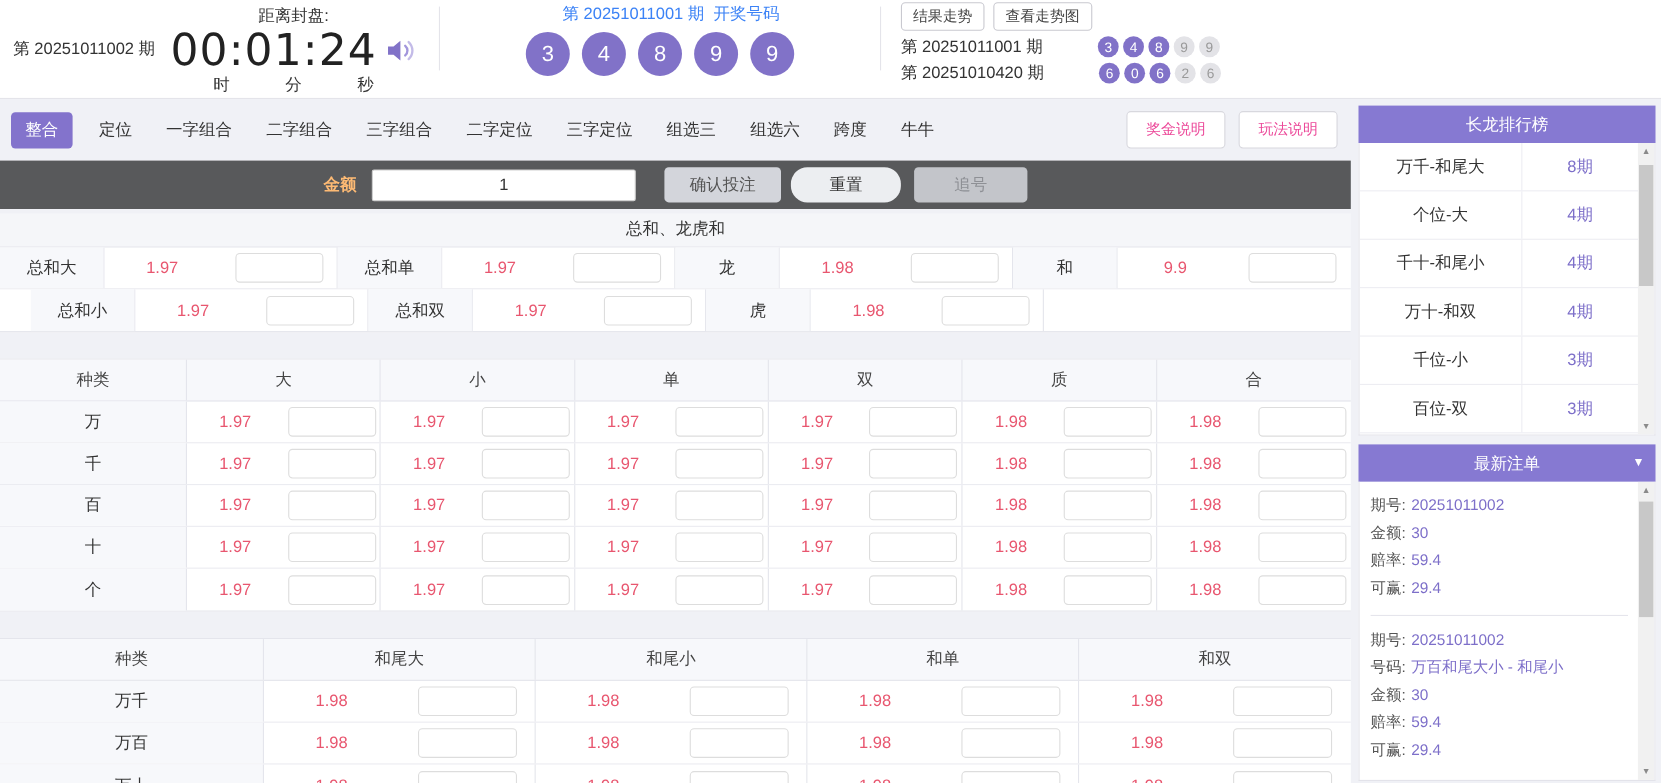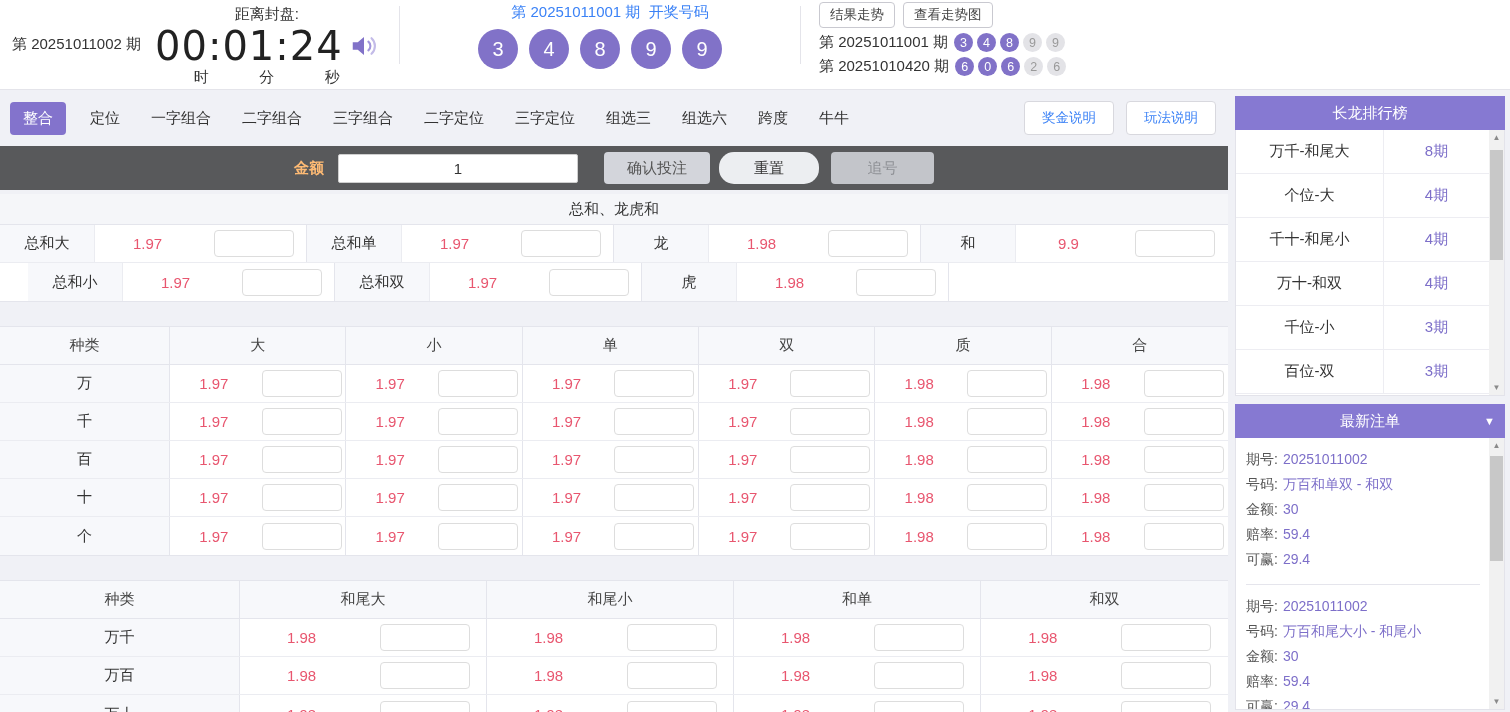--- a/index.html
+++ b/index.html
@@ -17,36 +17,36 @@
   .speaker { width:30px; height:30px; margin-left:6px; cursor:pointer; }
   .cd-units { width:190px; display:flex; justify-content:space-between; padding:0 22px; font-size:15px; color:#333; }
   .vdiv { width:1px; height:58px; background:#e4e4ea; margin-top:6px; }
   .hdr-center { width:400px; display:flex; flex-direction:column; align-items:center; padding-top:3px; }
   .draw-title { font-size:15px; color:#3b82f6;margin-left:20px; }
   .draw-balls { display:flex; gap:11px; margin-top:7px; }
   .ball-lg { width:40px; height:40px; border-radius:50%; background:#8172c8; color:#fff; font-size:20px; display:flex; align-items:center; justify-content:center; }
   .hdr-right { flex:1; padding:2px 0 0 18px; }
   .trend-btns { display:flex; gap:8px;font-family:Liberation Serif, serif; }
   .btn-outline { background:#fff; border:1px solid #c9c9d0; border-radius:4px; font-size:13.5px; color:#444; padding:3px 10px; cursor:pointer; font-family:inherit; }
-  .history-line { display:flex; align-items:flex-end; margin-top:5px; font-size:15px; color:#333; }
+  .history-line { display:flex; align-items:flex-end; margin-top:5px; font-size:15px; color:#333;gap:44px; }
   .history-balls { display:flex; gap:4px; margin-left:6px; }
   .ball-sm { width:19px; height:19px; border-radius:50%; background:#8172c8; color:#fff; font-size:12.5px; display:flex; align-items:center; justify-content:center; }
   .ball-sm.dim { background:#e3e3e7; color:#999; }
 
   
   .main-wrap { display:flex; padding-top:6px; }
   .content-col { width:1228px; }
   .side-col { width:270px; margin-left:7px; }
 
   
   .tab-bar { height:44px; display:flex; align-items:center; padding-left:10px; }
   .tab { font-size:15px; color:#333; margin-right:31px; cursor:pointer; padding:7px 0; white-space:nowrap; }
   .tab.active { background:#8373cc; color:#fff; border-radius:4px; padding:7px 13px; margin-right:24px; }
   .tab-spacer { flex:1; }
-  .help-btn { background:#fff; border:1px solid #d8d8de; border-radius:4px; color:#3b82f6; font-size:13.5px; padding:7px 17px; margin-right:12px; cursor:pointer; font-family:inherit; }
+  .help-btn { background:#fff; border:1px solid #d8d8de; border-radius:4px; color:#ec4899; font-size:13.5px; padding:7px 17px; margin-right:12px; cursor:pointer; font-family:inherit; }
 
   
   .dark-toolbar { margin-top:6px; height:44px; background:#58595b; display:flex; align-items:center; justify-content:center; }
   .amount-label { color:#fdba74; font-size:15px; margin-right:14px;font-weight:bold; }
   .amount-input { width:240px; height:29px; border:1px solid #cfcfcf; border-radius:2px; background:#fff; text-align:center; font-size:15px; color:#333; font-family:inherit; }
   .tb-btn { height:32px; border:none; border-radius:4px; font-size:15px; cursor:pointer; font-family:inherit; }
   .tb-confirm { width:106px; margin-left:26px; background:#d3d5db; color:#555; }
   .tb-reset { width:100px; margin-left:9px; background:#eceef1; color:#333;border-radius:15px; }
   .tb-chase { width:103px; margin-left:12px; background:#c3c5ca; color:#8e9095; }
 
@@ -587,21 +587,20 @@
         </div>
       </div>
 
     <div class="panel-header" style="margin-top:8px;justify-content:center;">
       <span>最新注单</span>
       <span class="panel-caret">▼</span>
     </div>
     <div class="panel-body bets-body" id="bets-body">
         <div class="bet-entry">
           <div class="bet-line"><span>期号:</span><span class="val">20251011002</span></div>
-          <div class="bet-line"><span>号码:</span><span class="val">万百和单双 - 和双</span></div>
           <div class="bet-line"><span>金额:</span><span class="val">30</span></div>
           <div class="bet-line"><span>赔率:</span><span class="val">59.4</span></div>
           <div class="bet-line"><span>可赢:</span><span class="val">29.4</span></div>
         </div>
         <div class="bet-divider"></div>
         <div class="bet-entry">
           <div class="bet-line"><span>期号:</span><span class="val">20251011002</span></div>
           <div class="bet-line"><span>号码:</span><span class="val">万百和尾大小 - 和尾小</span></div>
           <div class="bet-line"><span>金额:</span><span class="val">30</span></div>
           <div class="bet-line"><span>赔率:</span><span class="val">59.4</span></div>

